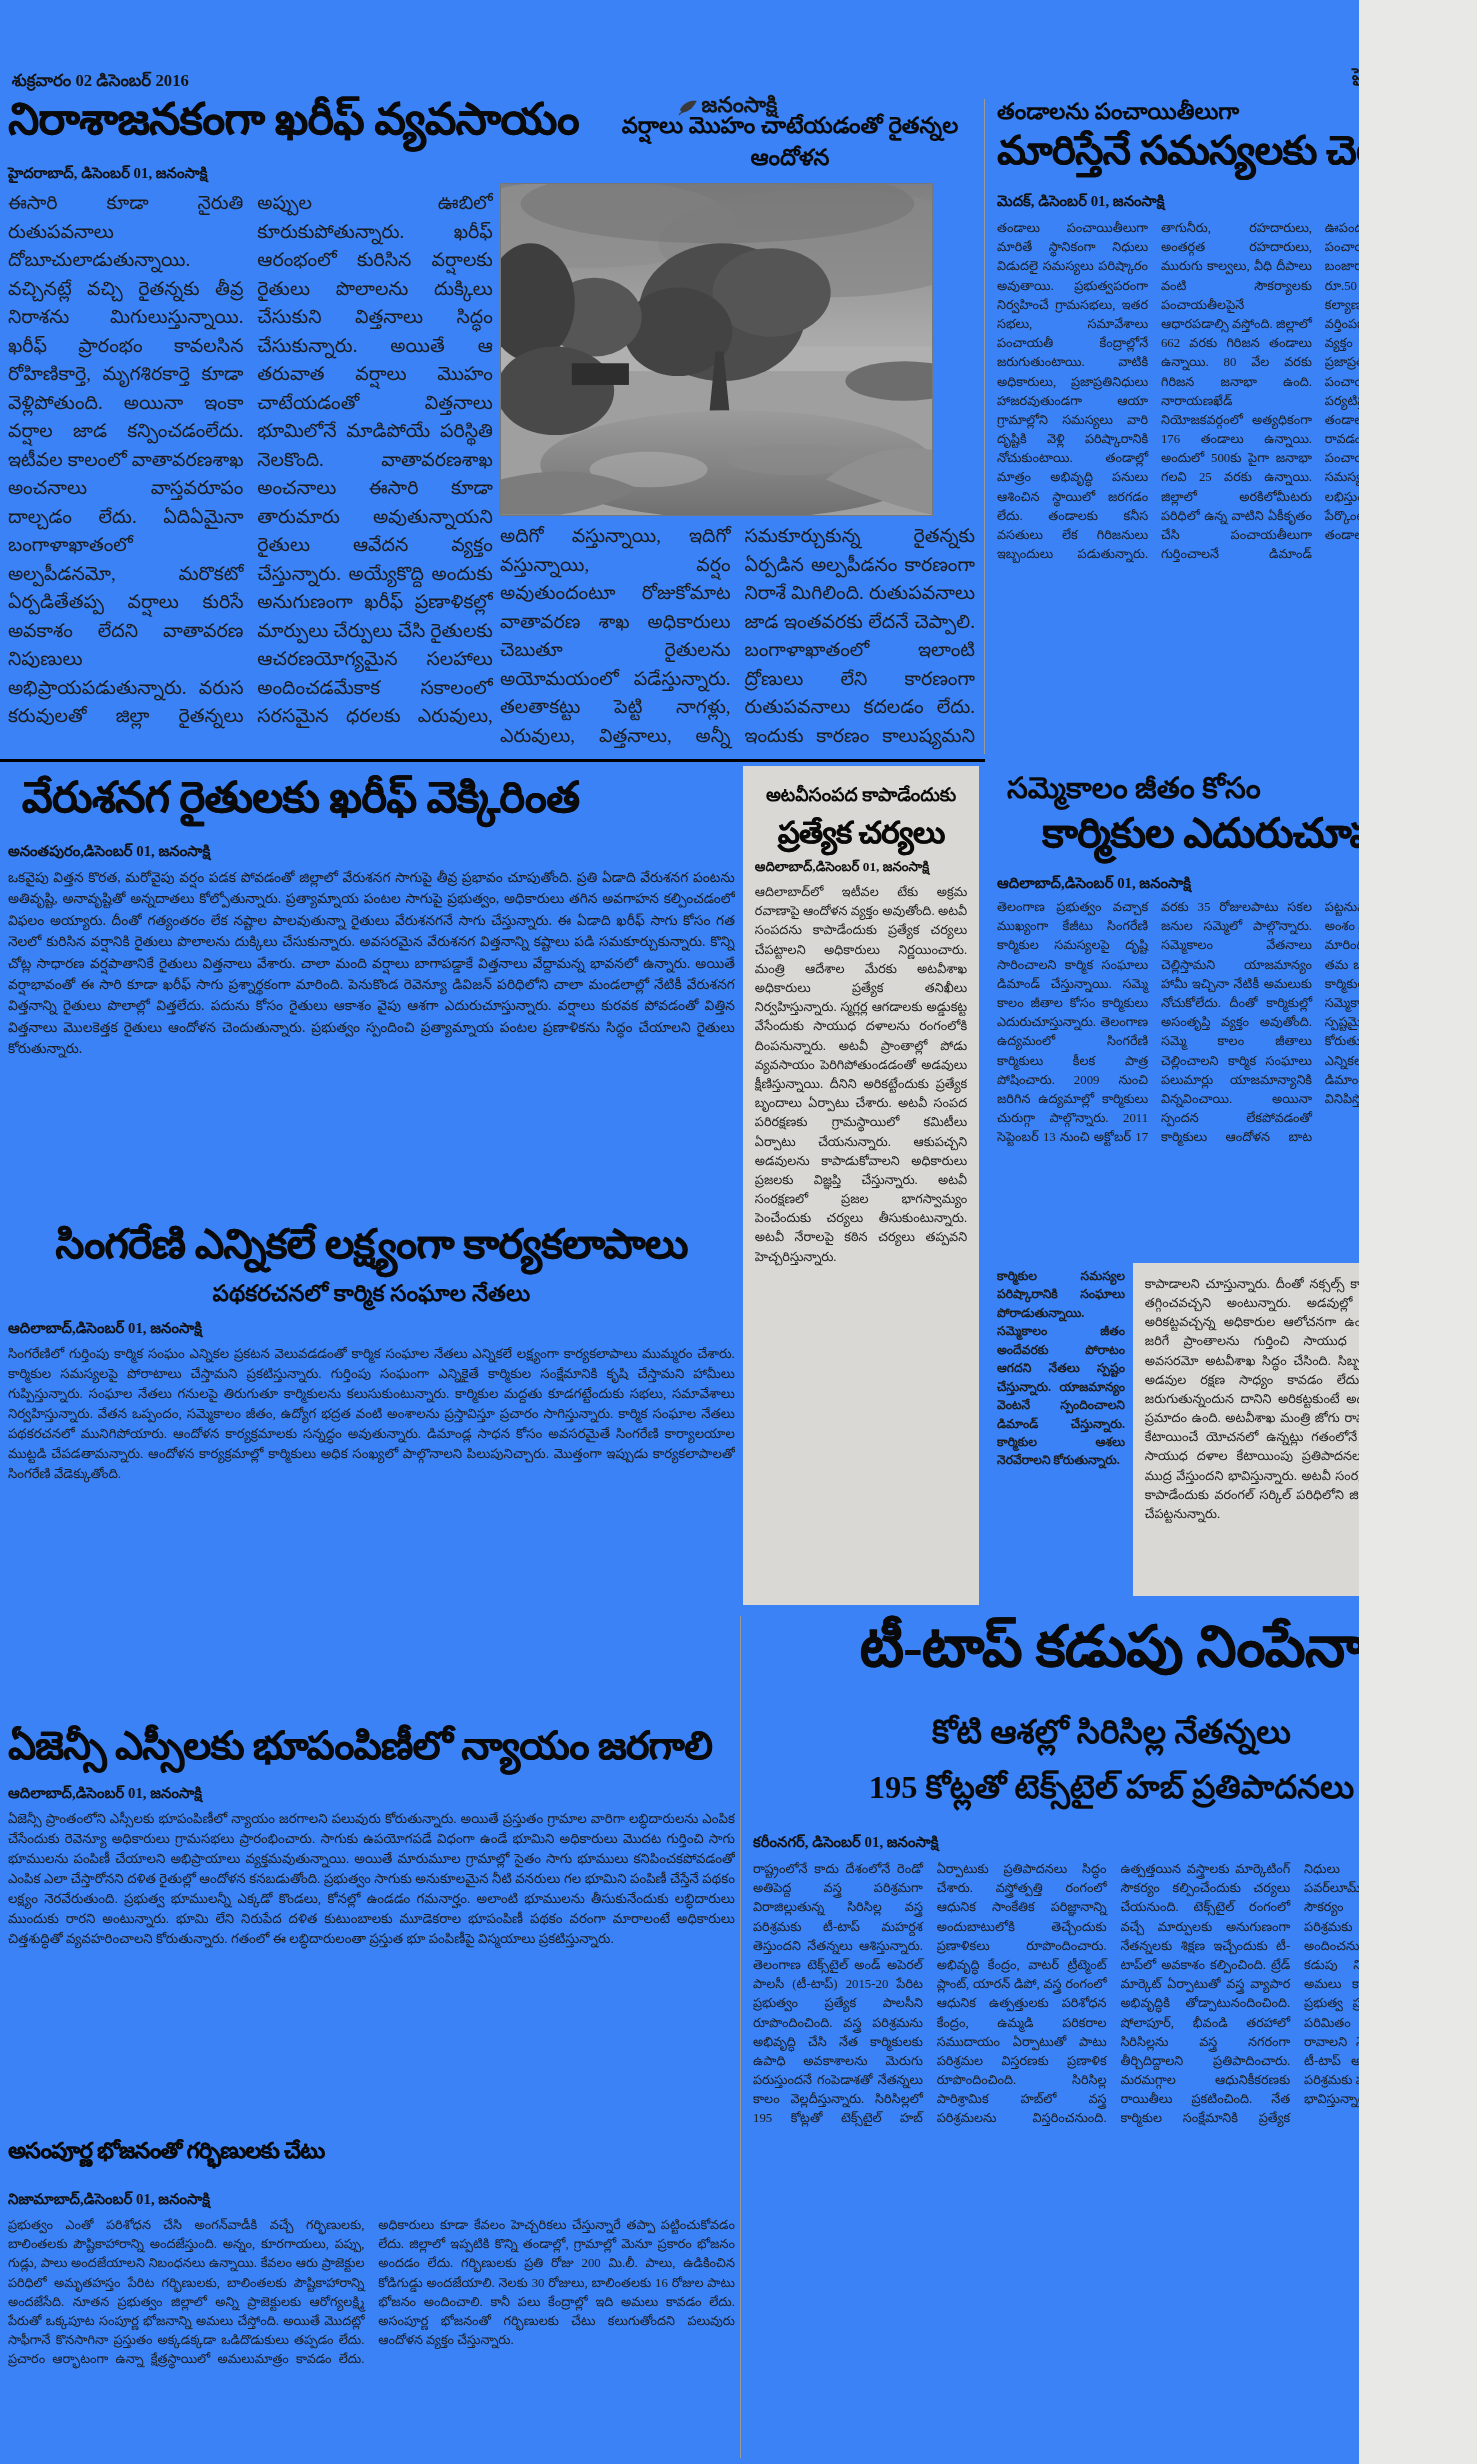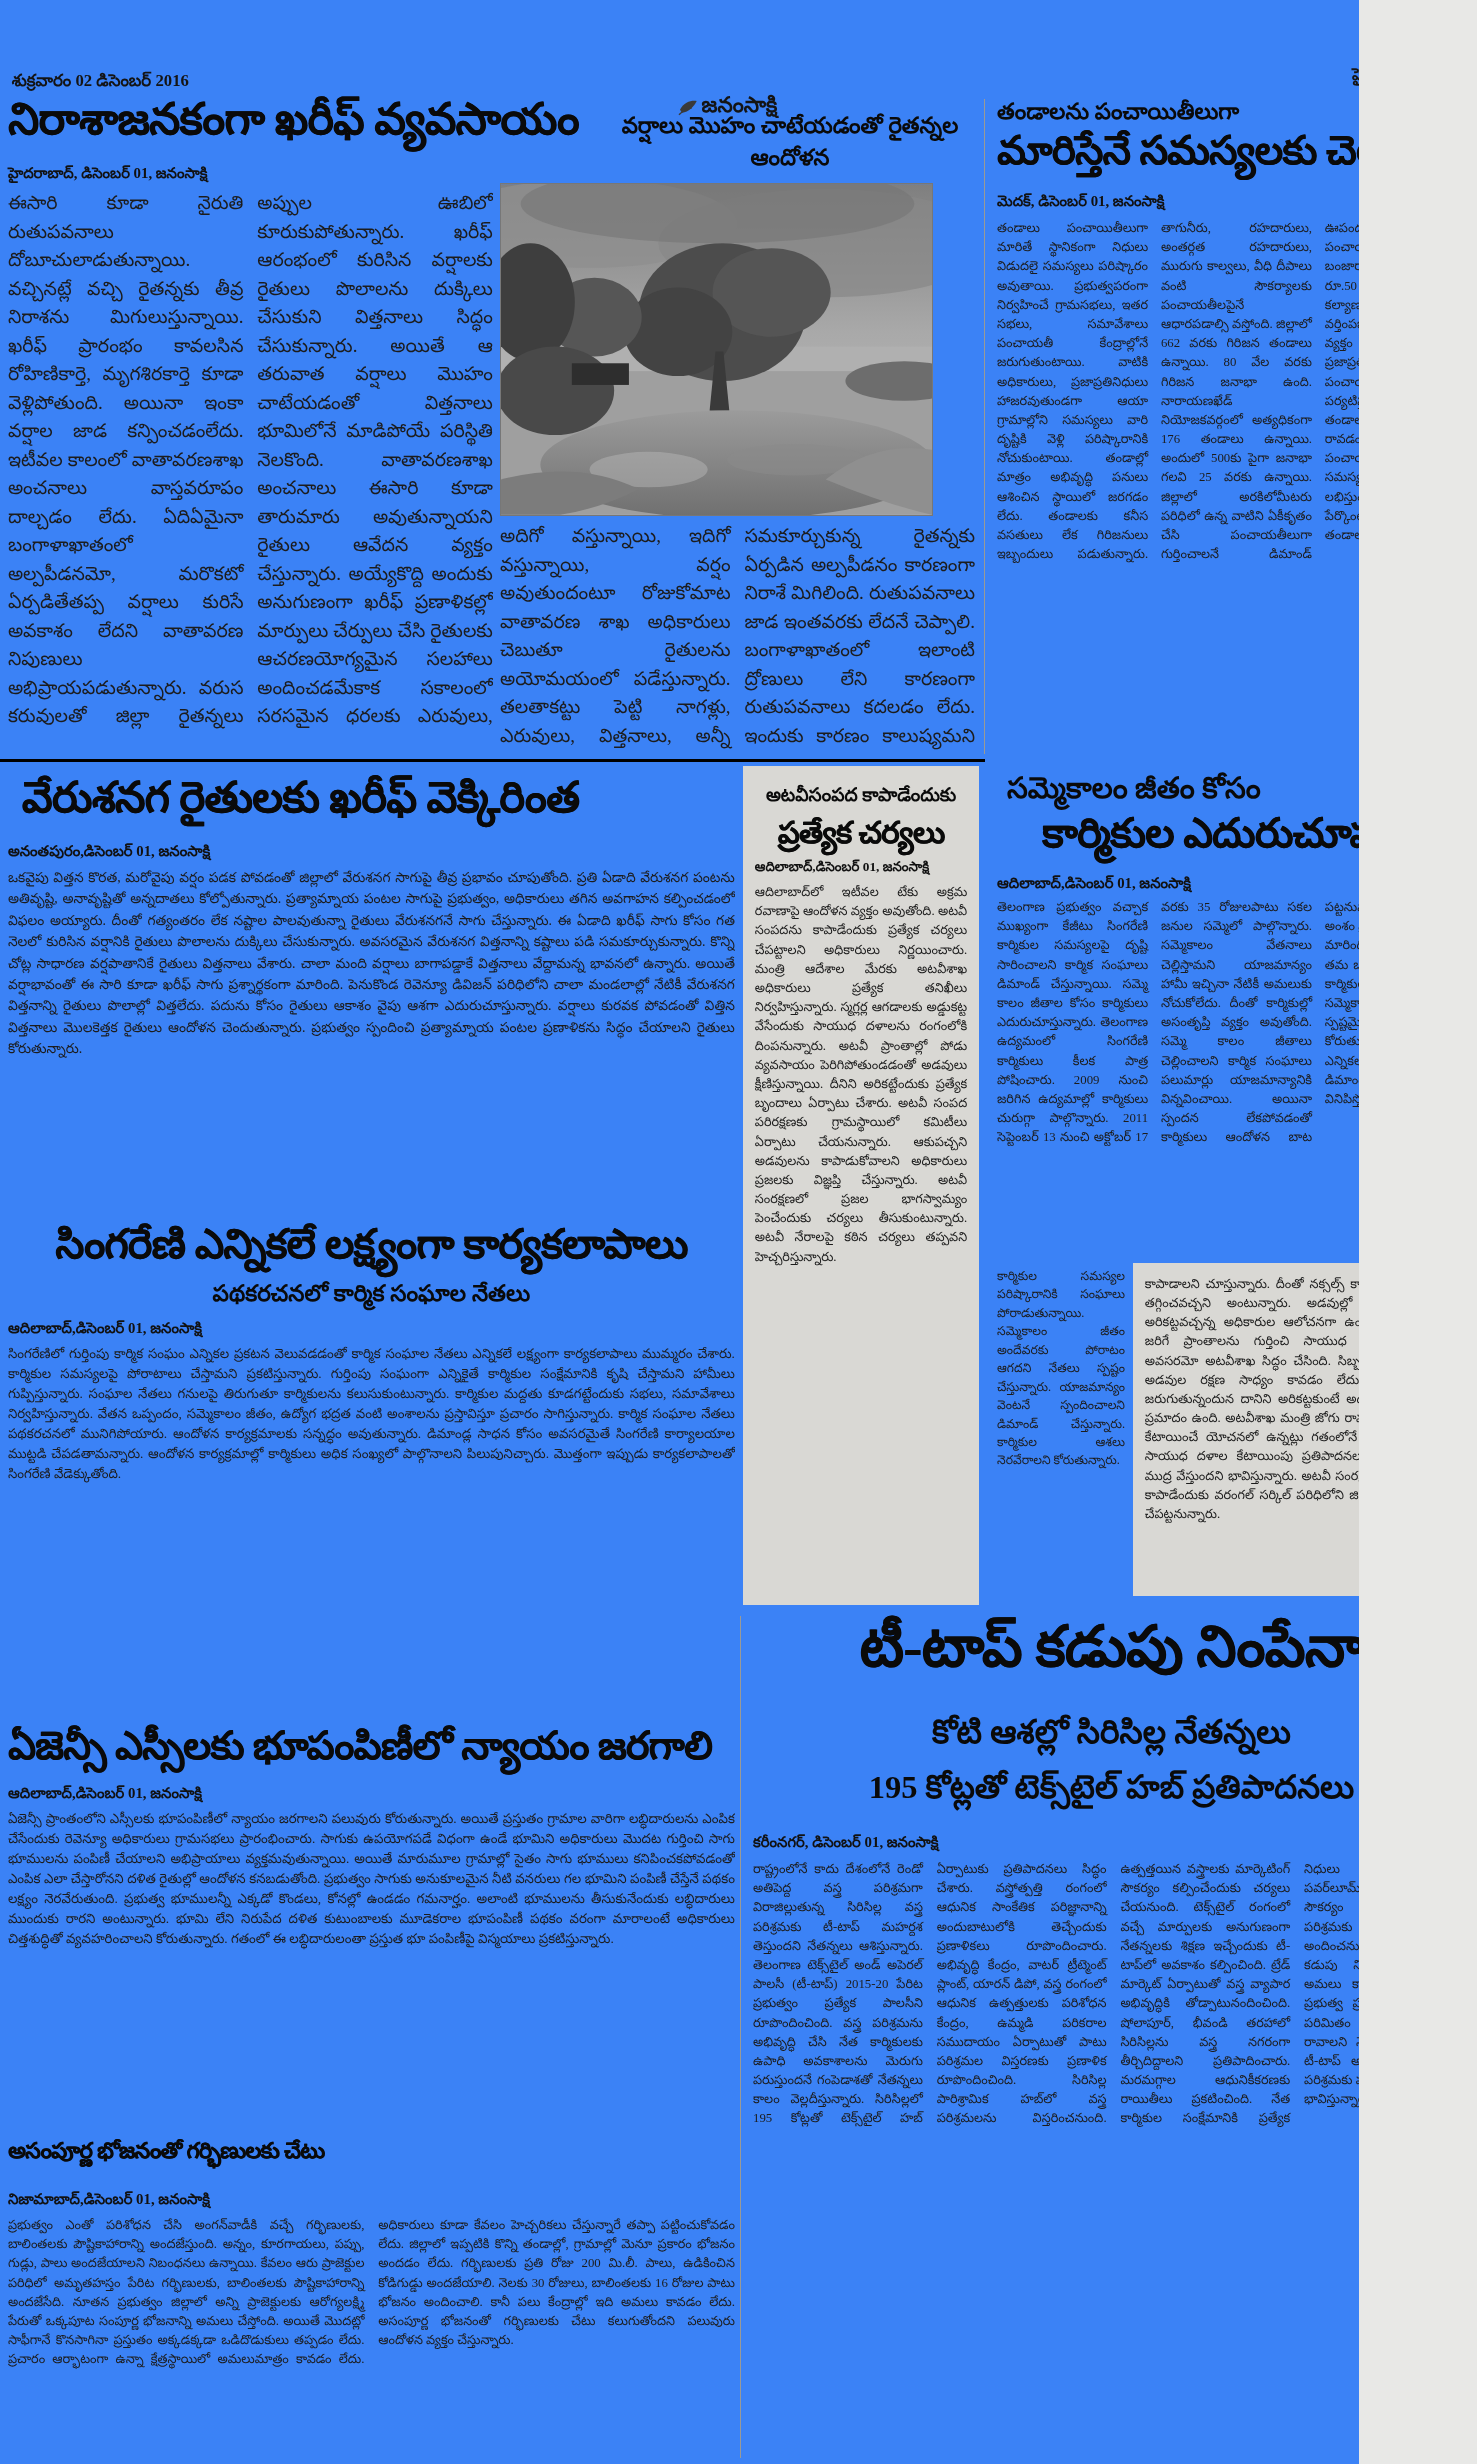--- a/index.html
+++ b/index.html
@@ -106,21 +106,21 @@
     <div class="kicker center" style="font-size:18.7px;margin-top:5.9px;">అటవీసంపద కాపాడేందుకు</div>
     <div class="headline center" style="font-size:30.5px;margin:7.9px 0 9.9px;">ప్రత్యేక చర్యలు</div>
     <div class="byline" style="font-size:13.3px;margin-bottom:5.9px;">ఆదిలాబాద్,డిసెంబర్ 01, జనంసాక్షి</div>
     <div class="body" style="font-size:12.8px;height:678px;">ఆదిలాబాద్‌లో ఇటీవల టేకు అక్రమ రవాణాపై ఆందోళన వ్యక్తం అవుతోంది. అటవీ సంపదను కాపాడేందుకు ప్రత్యేక చర్యలు చేపట్టాలని అధికారులు నిర్ణయించారు. మంత్రి ఆదేశాల మేరకు అటవీశాఖ అధికారులు ప్రత్యేక తనిఖీలు నిర్వహిస్తున్నారు. స్మగ్లర్ల ఆగడాలకు అడ్డుకట్ట వేసేందుకు సాయుధ దళాలను రంగంలోకి దింపనున్నారు. అటవీ ప్రాంతాల్లో పోడు వ్యవసాయం పెరిగిపోతుండడంతో అడవులు క్షీణిస్తున్నాయి. దీనిని అరికట్టేందుకు ప్రత్యేక బృందాలు ఏర్పాటు చేశారు. అటవీ సంపద పరిరక్షణకు గ్రామస్థాయిలో కమిటీలు ఏర్పాటు చేయనున్నారు. ఆకుపచ్చని అడవులను కాపాడుకోవాలని అధికారులు ప్రజలకు విజ్ఞప్తి చేస్తున్నారు. అటవీ సంరక్షణలో ప్రజల భాగస్వామ్యం పెంచేందుకు చర్యలు తీసుకుంటున్నారు. అటవీ నేరాలపై కఠిన చర్యలు తప్పవని హెచ్చరిస్తున్నారు.</div>
   </div>
 
   <div class="abs kicker" style="left:1007px;top:772px;font-size:29.6px;">సమ్మెకాలం జీతం కోసం</div>
   <div class="abs headline" style="left:1042px;top:812px;width:433px;font-size:41px;">కార్మికుల ఎదురుచూపు</div>
   <div class="abs byline" style="left:997px;top:875px;">ఆదిలాబాద్,డిసెంబర్ 01, జనంసాక్షి</div>
   <div class="abs body cols3" style="left:997px;top:898px;width:479px;height:355px;font-size:12.8px;">తెలంగాణ ప్రభుత్వం వచ్చాక ముఖ్యంగా కేజీటు సింగరేణి కార్మికుల సమస్యలపై దృష్టి సారించాలని కార్మిక సంఘాలు డిమాండ్ చేస్తున్నాయి. సమ్మె కాలం జీతాల కోసం కార్మికులు ఎదురుచూస్తున్నారు. తెలంగాణ ఉద్యమంలో సింగరేణి కార్మికులు కీలక పాత్ర పోషించారు. 2009 నుంచి జరిగిన ఉద్యమాల్లో కార్మికులు చురుగ్గా పాల్గొన్నారు. 2011 సెప్టెంబర్ 13 నుంచి అక్టోబర్ 17 వరకు 35 రోజులపాటు సకల జనుల సమ్మెలో పాల్గొన్నారు. సమ్మెకాలం వేతనాలు చెల్లిస్తామని యాజమాన్యం హామీ ఇచ్చినా నేటికీ అమలుకు నోచుకోలేదు. దీంతో కార్మికుల్లో అసంతృప్తి వ్యక్తం అవుతోంది. సమ్మె కాలం జీతాలు చెల్లించాలని కార్మిక సంఘాలు పలుమార్లు యాజమాన్యానికి విన్నవించాయి. అయినా స్పందన లేకపోవడంతో కార్మికులు ఆందోళన బాట పట్టనున్నారు. ఎన్నికల వేళ ఈ అంశం ప్రధాన చర్చనీయాంశంగా మారింది. తెలంగాణ వచ్చాక తమ బతుకులు మారుతాయని కార్మికులు ఆశించారు. సమ్మెకాలం జీతంపై ప్రభుత్వం స్పష్టమైన ప్రకటన చేయాలని కోరుతున్నారు. గుర్తింపు సంఘం ఎన్నికల నేపథ్యంలో ఈ డిమాండ్ మరింత బలంగా వినిపిస్తోంది.</div>
-  <div class="abs body" style="left:997px;top:1267px;width:128px;height:325px;font-size:12.3px;">కార్మికుల సమస్యల పరిష్కారానికి సంఘాలు పోరాడుతున్నాయి. సమ్మెకాలం జీతం అందేవరకు పోరాటం ఆగదని నేతలు స్పష్టం చేస్తున్నారు. యాజమాన్యం వెంటనే స్పందించాలని డిమాండ్ చేస్తున్నారు. కార్మికుల ఆశలు నెరవేరాలని కోరుతున్నారు.</div>
+  <div class="abs body" style="left:997px;top:1267px;width:128px;height:325px;font-size:12.3px;font-weight:bold;">కార్మికుల సమస్యల పరిష్కారానికి సంఘాలు పోరాడుతున్నాయి. సమ్మెకాలం జీతం అందేవరకు పోరాటం ఆగదని నేతలు స్పష్టం చేస్తున్నారు. యాజమాన్యం వెంటనే స్పందించాలని డిమాండ్ చేస్తున్నారు. కార్మికుల ఆశలు నెరవేరాలని కోరుతున్నారు.</div>
 
   <div class="abs graybox" style="left:1133px;top:1263px;width:343px;height:333px;">
     <div class="body" style="font-size:12.8px;height:309px;">కాపాడాలని చూస్తున్నారు. దీంతో నక్సల్స్ కార్యకలాపాలను కూడా తగ్గించవచ్చని అంటున్నారు. అడవుల్లో స్మగ్లర్ల ఆగడాలను అరికట్టవచ్చన్న అధికారుల ఆలోచనగా ఉంది. పోడు ఎక్కువగా జరిగే ప్రాంతాలను గుర్తించి సాయుధ దళాలు ఎక్కడెక్కడ అవసరమో అటవీశాఖ సిద్ధం చేసింది. సిబ్బంది కొరత కారణంగా అడవుల రక్షణ సాధ్యం కావడం లేదు. పోడు ఎక్కువగా జరుగుతున్నందున దానిని అరికట్టకుంటే అడవులు ఎడారులయ్యే ప్రమాదం ఉంది. అటవీశాఖ మంత్రి జోగు రామన్న కూడా దళాలను కేటాయించే యోచనలో ఉన్నట్లు గతంలోనే వెల్లడించారు. దీంతో సాయుధ దళాల కేటాయింపు ప్రతిపాదనల అమలుకు ఆమోద ముద్ర వేస్తుందని భావిస్తున్నారు. అటవీ సంరక్షణ, అటవీ సంపదను కాపాడేందుకు వరంగల్ సర్కిల్ పరిధిలోని జిల్లాల్లో ప్రత్యేక చర్యలు చేపట్టనున్నారు.</div>
   </div>
 
   <div class="abs headline center" style="left:7.9px;top:1223px;width:727px;font-size:41px;text-align:center;">సింగరేణి ఎన్నికలే లక్ష్యంగా కార్యకలాపాలు</div>
   <div class="abs subhead center" style="left:7.9px;top:1281px;width:727px;font-size:23px;text-align:center;">పథకరచనలో కార్మిక సంఘాల నేతలు</div>
   <div class="abs byline" style="left:7.9px;top:1320px;">ఆదిలాబాద్,డిసెంబర్ 01, జనంసాక్షి</div>
   <div class="abs body" style="left:7.9px;top:1344px;width:727px;height:297px;font-size:13.3px;">సింగరేణిలో గుర్తింపు కార్మిక సంఘం ఎన్నికల ప్రకటన వెలువడడంతో కార్మిక సంఘాల నేతలు ఎన్నికలే లక్ష్యంగా కార్యకలాపాలు ముమ్మరం చేశారు. కార్మికుల సమస్యలపై పోరాటాలు చేస్తామని ప్రకటిస్తున్నారు. గుర్తింపు సంఘంగా ఎన్నికైతే కార్మికుల సంక్షేమానికి కృషి చేస్తామని హామీలు గుప్పిస్తున్నారు. సంఘాల నేతలు గనులపై తిరుగుతూ కార్మికులను కలుసుకుంటున్నారు. కార్మికుల మద్దతు కూడగట్టేందుకు సభలు, సమావేశాలు నిర్వహిస్తున్నారు. వేతన ఒప్పందం, సమ్మెకాలం జీతం, ఉద్యోగ భద్రత వంటి అంశాలను ప్రస్తావిస్తూ ప్రచారం సాగిస్తున్నారు. కార్మిక సంఘాల నేతలు పథకరచనలో మునిగిపోయారు. ఆందోళన కార్యక్రమాలకు సన్నద్ధం అవుతున్నారు. డిమాండ్ల సాధన కోసం అవసరమైతే సింగరేణి కార్యాలయాల ముట్టడి చేపడతామన్నారు. ఆందోళన కార్యక్రమాల్లో కార్మికులు అధిక సంఖ్యలో పాల్గొనాలని పిలుపునిచ్చారు. మొత్తంగా ఇప్పుడు కార్యకలాపాలతో సింగరేణి వేడెక్కుతోంది.</div>
 

